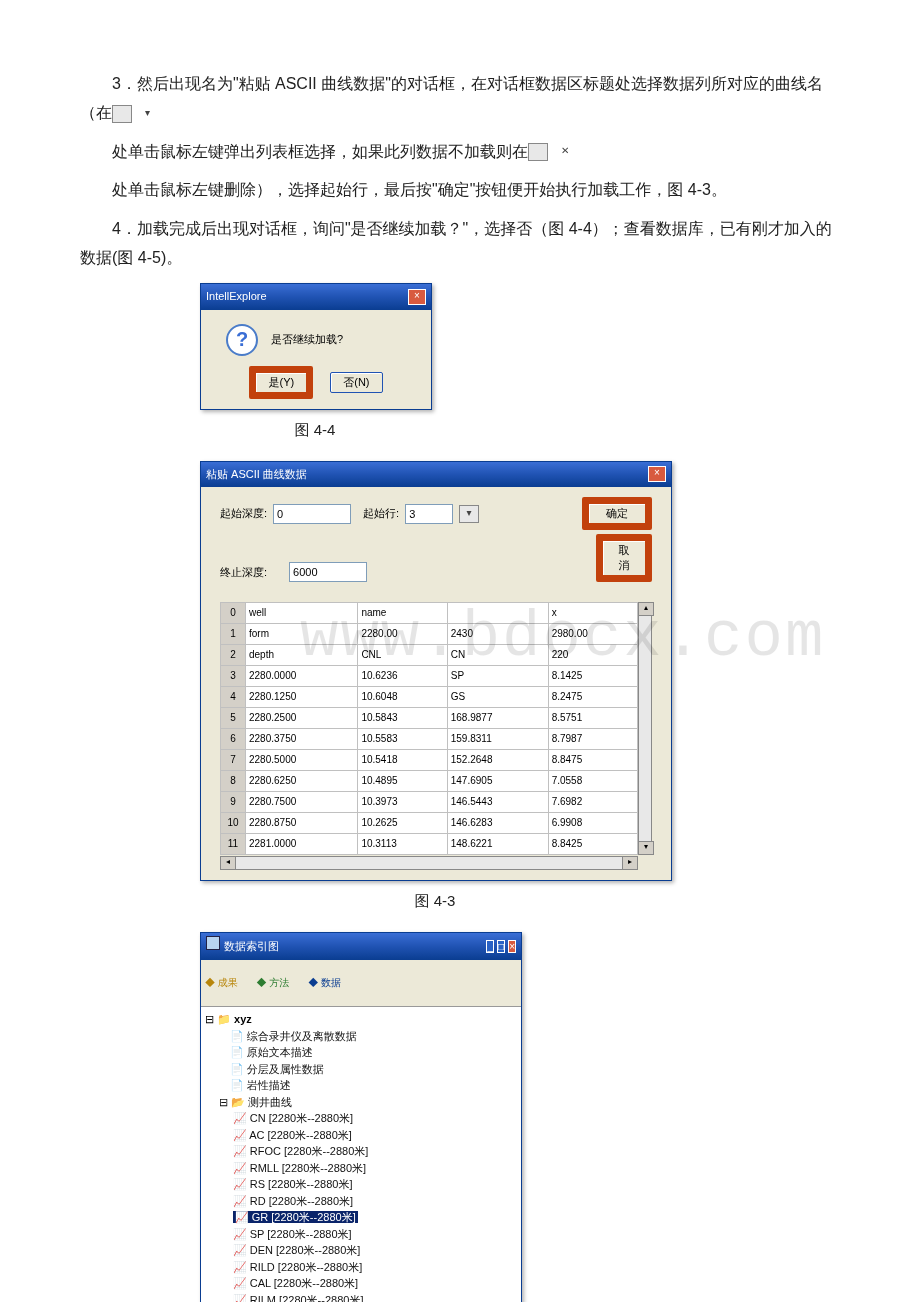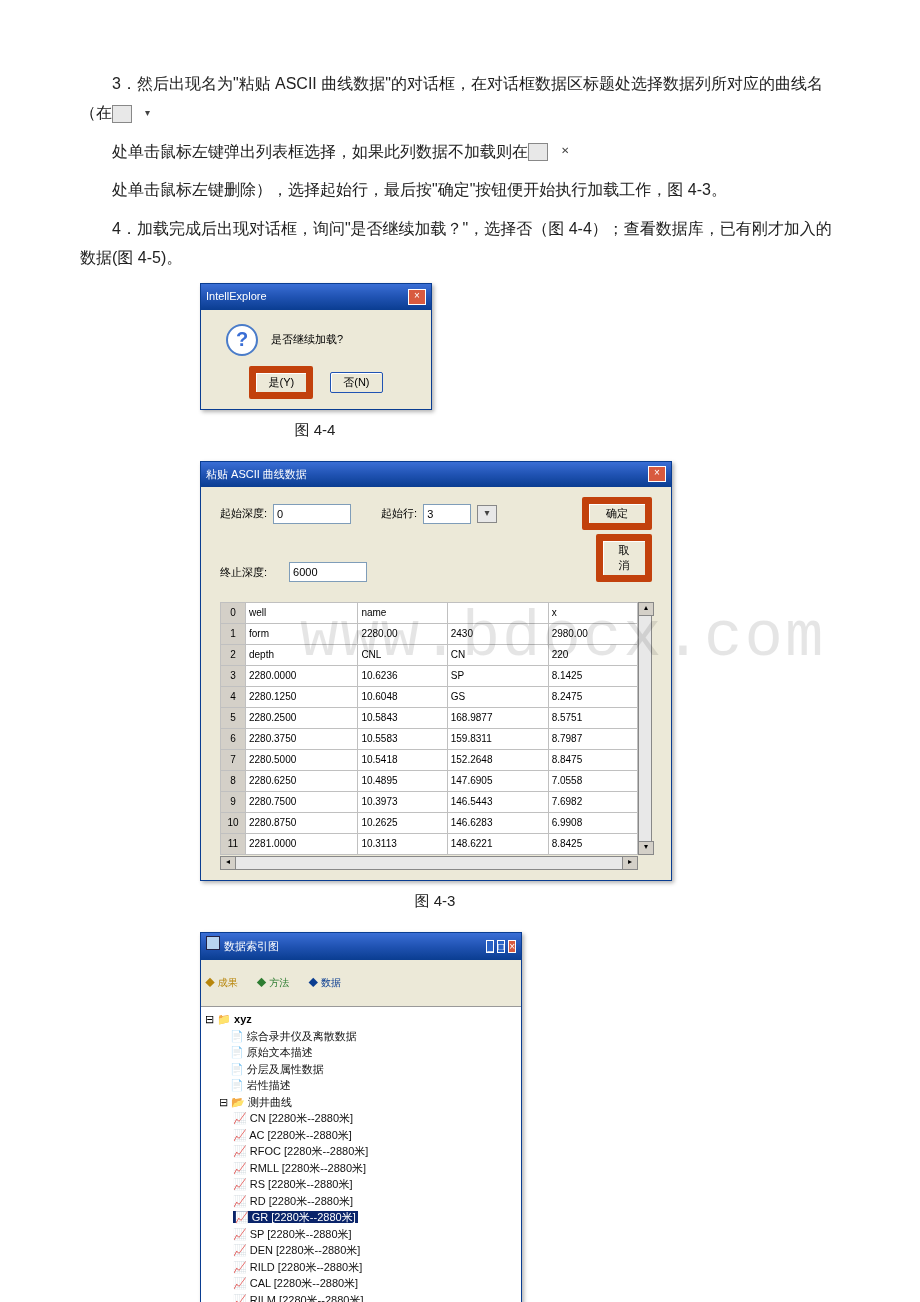--- a/index.html
+++ b/index.html
@@ -60,21 +60,21 @@
 <div style="position:relative">
 <div class="dlg" style="width:470px">
   <div class="titlebar">
     <span>粘贴 ASCII 曲线数据</span>
     <span class="xbtn">×</span>
   </div>
   <div class="dlg-body">
     <div style="display:flex;align-items:center;gap:6px;margin-bottom:4px">
       <span>起始深度:</span>
       <input class="win-input" style="width: 70px;" value="0">
-      <span style="margin-left:24px">起始行:</span>
+      <span style="margin-left:6px">起始行:</span>
       <input class="win-input" style="width: 40px;" value="3">
       <span class="inline-icon">▾</span>
       <span style="flex:1"></span>
       <button class="win-btn" style="width:70px">确定</button>
     </div>
     <div style="display:flex;align-items:flex-end;gap:22px;margin-bottom:20px">
       <span>终止深度:</span>
       <input class="win-input" style="width: 70px;" value="6000">
       <span style="flex:1"></span>
       <button class="win-btn" style="width:56px">取消</button>

